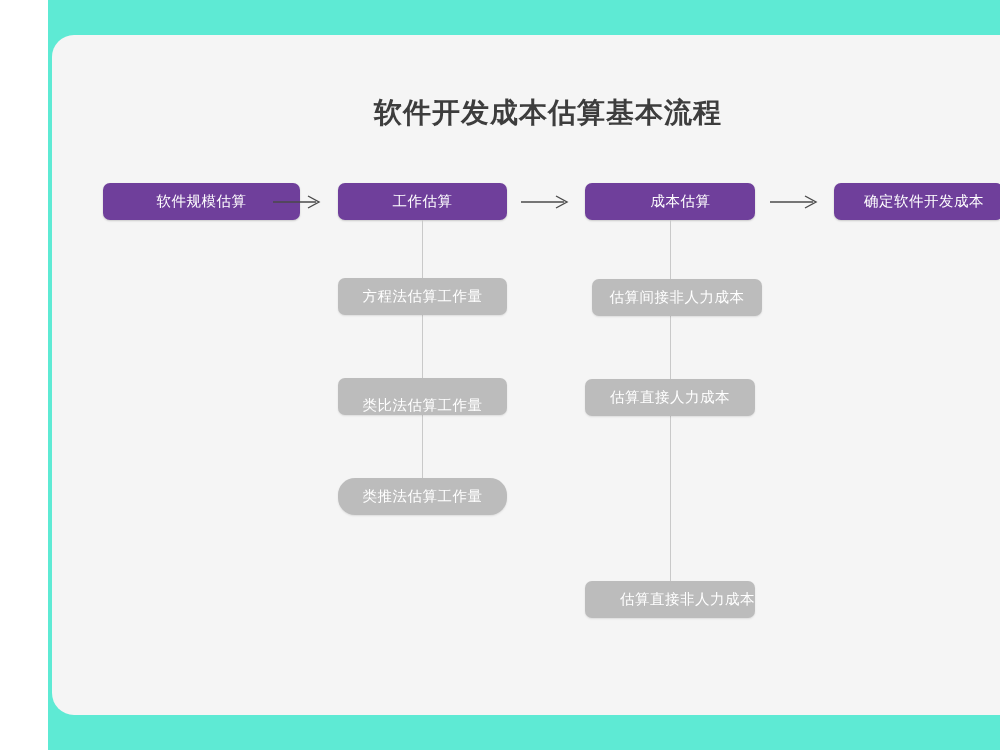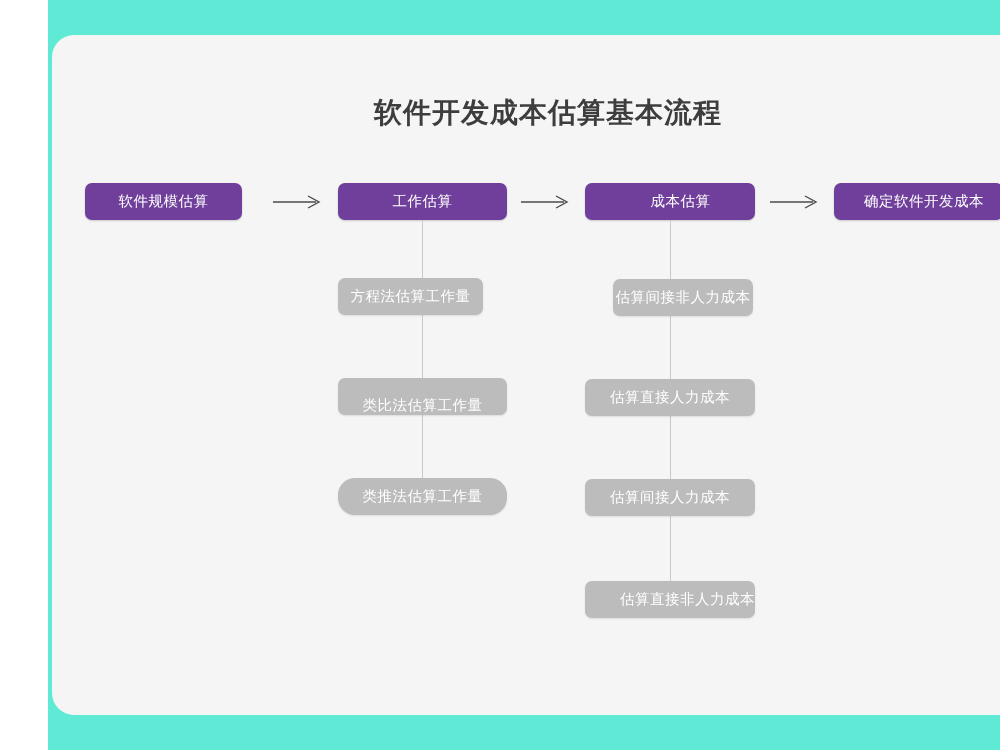--- a/index.html
+++ b/index.html
@@ -65,32 +65,32 @@
     background: #6f3f9b;
     box-shadow: 0 1px 2px rgba(0,0,0,0.18);
   }
 
   .node.secondary {
     background: #bcbcbc;
     box-shadow: 0 1px 2px rgba(0,0,0,0.10);
   }
 
   
-  .n-scale   { left: 37px;  width: 157px; top: 183px; }
+  .n-scale   { left: 55px;  width: 197px; top: 183px; }
   .n-effort  { left: 290px; width: 169px; top: 183px; }
   .n-cost    { left: 537px; width: 170px; top: 183px; padding-left: 21px; }
   .n-final   { left: 786px; width: 169px; top: 183px; padding-left: 11px; }
 
   
-  .l1 { left: 290px; width: 145px; top: 278px; justify-content: center; }
+  .l1 { left: 290px; width: 169px; top: 278px; justify-content: center; }
   .l2 { left: 290px; width: 169px; top: 378px; align-items: flex-end; }
   .l3 { left: 290px; width: 169px; top: 478px; border-radius: 17px; }
 
   
-  .r1 { left: 565px; width: 140px; top: 279px; font-family: Liberation Mono, monospace; }
+  .r1 { left: 544px; width: 170px; top: 279px; font-family: Liberation Mono, monospace; }
   .r2 { left: 537px; width: 170px; top: 379px; }
   .r3 { left: 537px; width: 170px; top: 479px; }
   .r4 { left: 537px; width: 170px; top: 581px; justify-content: flex-end; }
 
   
   .arrow {
     position: absolute;
     top: 194px;
     width: 52px;
     height: 16px;
@@ -173,21 +173,18 @@
   </div>
 
   <div class="node secondary r1">
     <span>估算间接非人力成本</span>
   </div>
 
   <div class="node secondary r2">
     <span>估算直接人力成本</span>
   </div>
 
-  <div class="node secondary r3">
-    <span>估算间接人力成本</span>
-  </div>
 
   <div class="node secondary r4">
     <span>估算直接非人力成本</span>
   </div>
 
 </div>
 
 </body></html>

